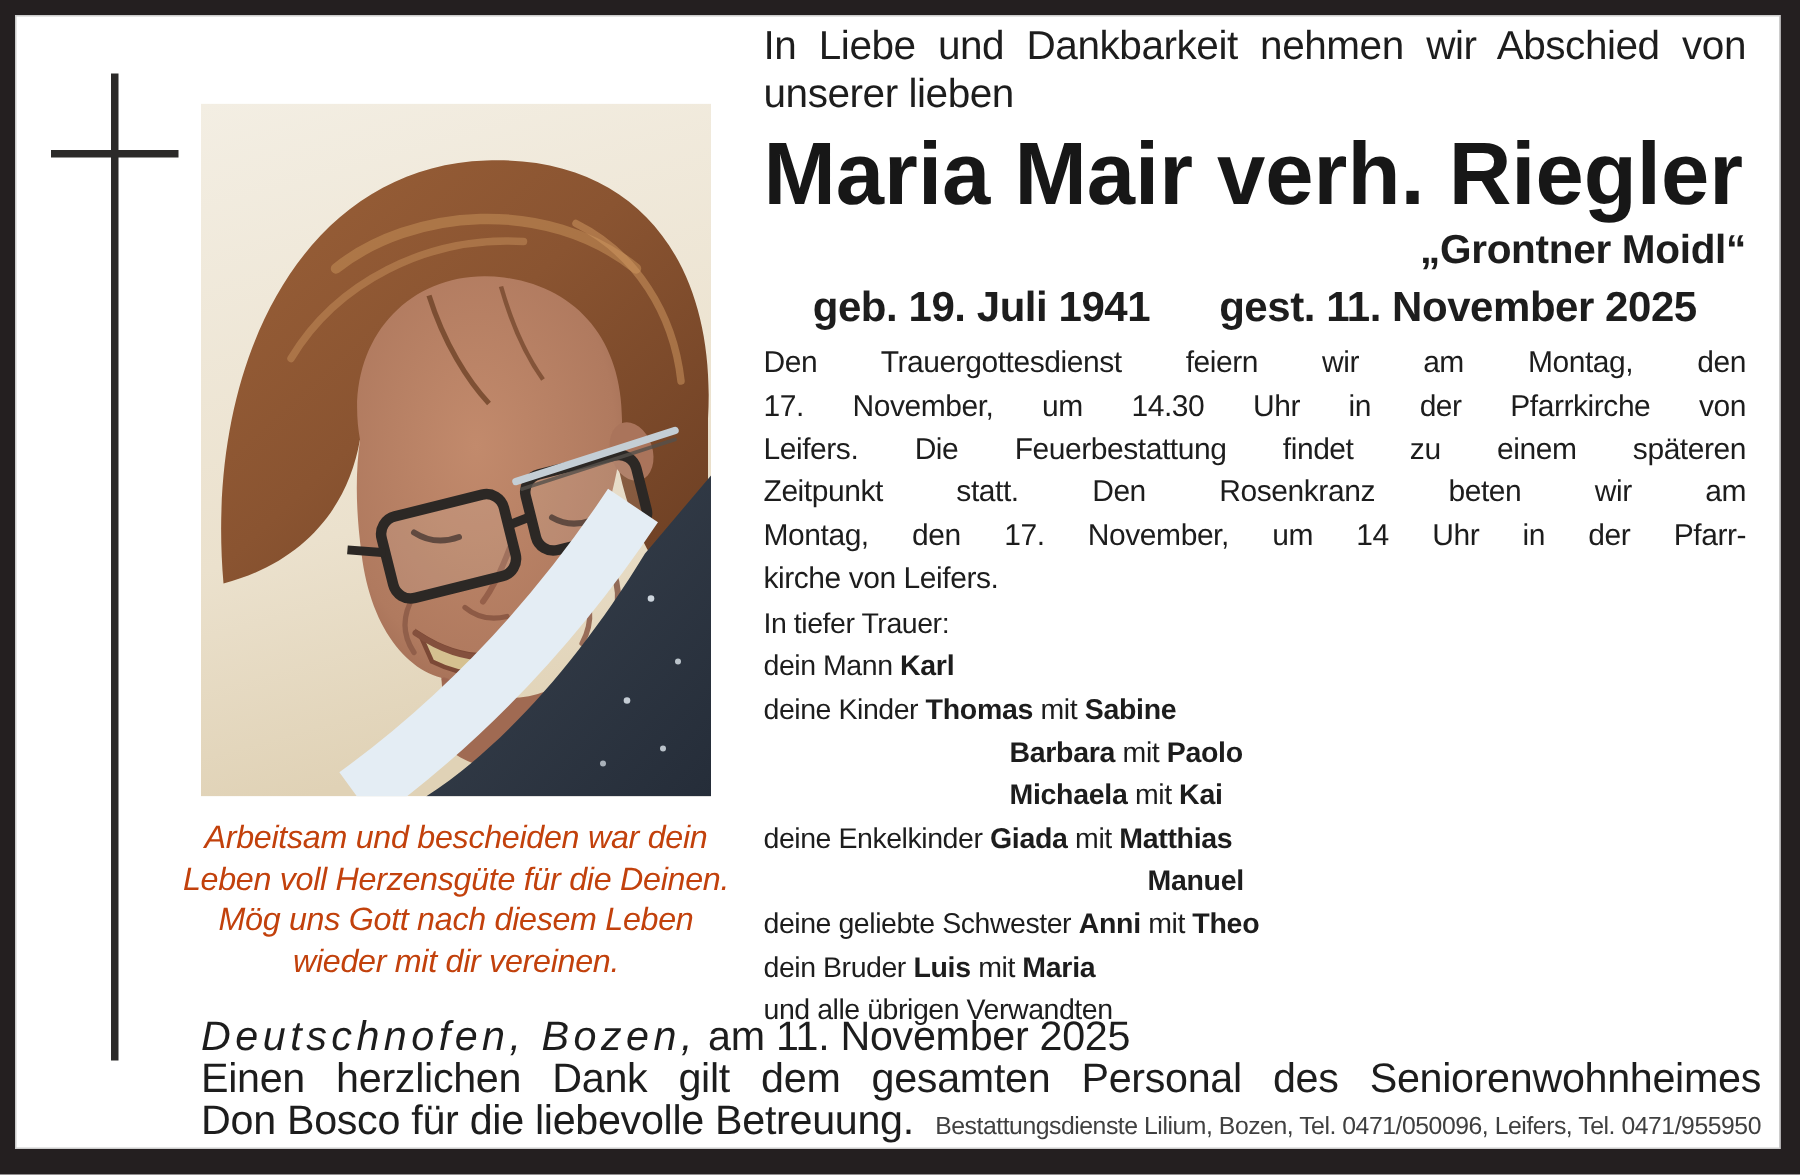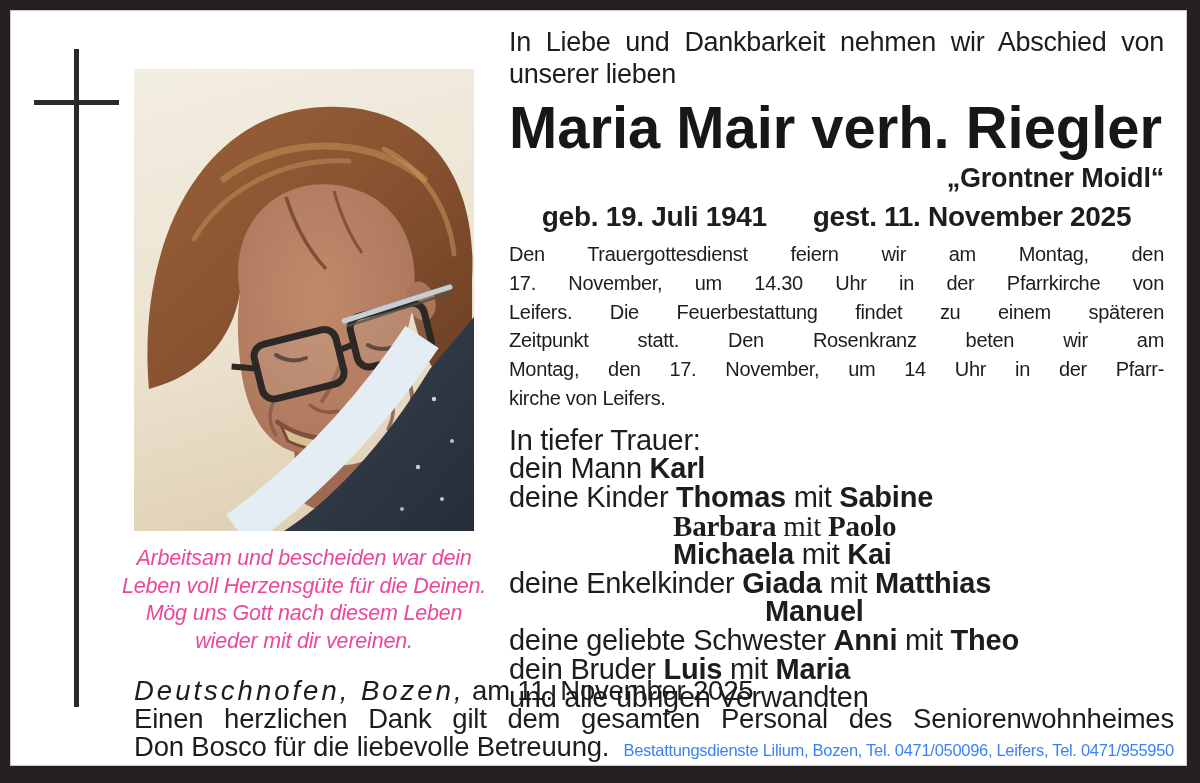--- a/index.html
+++ b/index.html
@@ -13,38 +13,38 @@
     background:#ffffff;border:1px solid #cccccc;box-sizing:border-box;
   }
   
   .cross-v{position:absolute;left:63px;top:38px;width:5px;height:658px;background:#2b2a29;}
   .cross-h{position:absolute;left:23px;top:89px;width:85px;height:5px;background:#2b2a29;}
   
   .photo{position:absolute;left:123px;top:58px;width:340px;height:462px;overflow:hidden;}
   
   .verse{
     position:absolute;left:105px;top:534px;width:376px;
-    font-style:italic;font-size:21.5px;line-height:27.5px;text-align:center;color:#ec4899;
+    font-style:italic;font-size:21.5px;line-height:27.5px;text-align:center;color:#c2410c;
     letter-spacing:-0.2px;
   }
   
-  .rcol{position:absolute;left:498px;top:16px;width:655px;}
+  .rcol{position:absolute;left:498px;top:4px;width:655px;}
   .intro{font-size:27px;line-height:31.5px;letter-spacing:-0.3px;}
   .just{text-align:justify;text-align-last:justify;}
   .headline{margin-top:7px;height:64px;}
   .nickname{font-size:27px;font-weight:bold;text-align:right;margin-top:2px;letter-spacing:-0.2px;}
   .dates{display:flex;justify-content:center;gap:46px;font-size:28px;font-weight:bold;margin-top:7px;letter-spacing:-0.3px;}
   .announcement{margin-top:7px;font-size:20px;line-height:28.8px;letter-spacing:-0.3px;}
-  .mourners{margin-top:13px;font-size:29px;line-height:28.6px;letter-spacing:-0.3px;}
+  .mourners{margin-top:2px;font-size:19px;line-height:28.6px;letter-spacing:-0.3px;}
   .mourners b{letter-spacing:-0.2px;}
   
   .footer{position:absolute;left:123px;top:666px;width:1040px;font-size:27.5px;letter-spacing:-0.2px;line-height:28.2px;}
   .place{letter-spacing:3px;font-style:italic;}
   .footer-row{display:flex;justify-content:space-between;align-items:baseline;text-align:center;}
-  .funeral{font-size:16.5px;letter-spacing:-0.3px;white-space:nowrap;color:#3b82f6;}
+  .funeral{font-size:16.5px;letter-spacing:-0.3px;white-space:nowrap;color:#404040;}
 </style>
 </head>
 <body>
 
 <div class="card">
 
   <div class="cross-v"></div>
   <div class="cross-h"></div>
 
   <div class="photo">
@@ -146,21 +146,21 @@
         <div class="just">Leifers. Die Feuerbestattung findet zu einem späteren</div>
         <div class="just">Zeitpunkt statt. Den Rosenkranz beten wir am</div>
         <div class="just">Montag, den 17. November, um 14 Uhr in der Pfarr-</div>
         <div>kirche von Leifers.</div>
       </div>
     <div class="mourners">
       <div>In tiefer Trauer:</div>
       <div>
           <div><span>dein Mann </span><b>Karl</b></div>
           <div><span>deine Kinder </span><b>Thomas</b><span> mit </span><b>Sabine</b></div>
-          <div style="padding-left: 164px; font-family: Liberation Serif, serif;"><b>Barbara</b><span> mit </span><b>Paolo</b></div>
+          <div style="padding-left: 164px;"><b>Barbara</b><span> mit </span><b>Paolo</b></div>
           <div style="padding-left: 164px;"><b>Michaela</b><span> mit </span><b>Kai</b></div>
           <div><span>deine Enkelkinder </span><b>Giada</b><span> mit </span><b>Matthias</b></div>
           <div style="padding-left: 256px;"><b>Manuel</b></div>
           <div><span>deine geliebte Schwester </span><b>Anni</b><span> mit </span><b>Theo</b></div>
           <div><span>dein Bruder </span><b>Luis</b><span> mit </span><b>Maria</b></div>
           <div><span>und alle übrigen Verwandten</span></div>
         </div>
     </div>
   </div>
 

